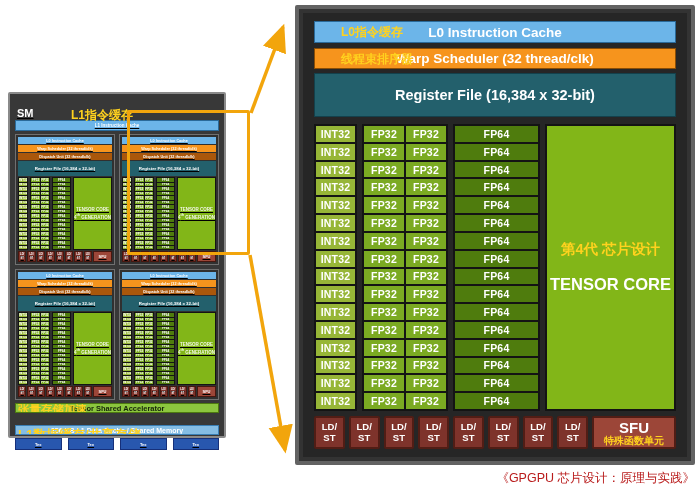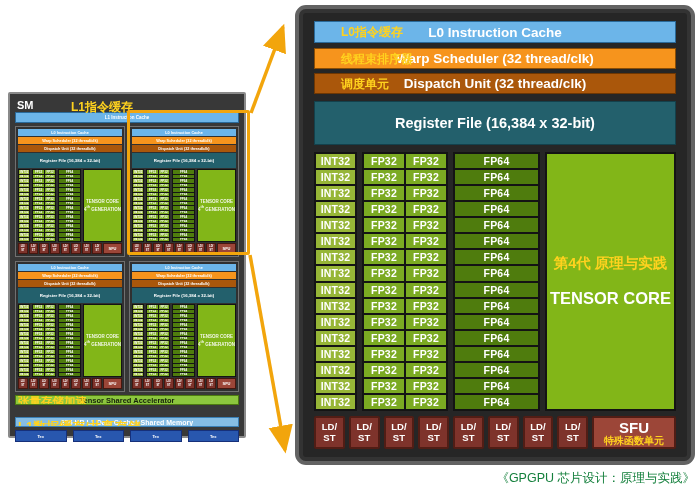--- a/index.html
+++ b/index.html
@@ -4,22 +4,22 @@
 <style>
   * { margin:0; padding:0; box-sizing:border-box; font-family:"Liberation Sans", sans-serif; }
   html,body { background:#fff; }
   .page { position:relative; width:700px; height:492px; background:#fff; overflow:hidden; }
 
   
   .bar { position:relative; display:flex; align-items:center; justify-content:center; overflow:hidden; }
   .cn-abs { position:absolute; left:26px; top:50%; transform:translateY(-50%); color:var(--yellow); font-weight:bold; white-space:nowrap; }
 
   
-  .sm-panel { position:absolute; left:8px; top:92px; width:238px; height:346px;
-    background:#383838; border:2px solid #8a8a8a; border-radius:2px; padding:4px 5px; z-index:1; }
+  .sm-panel { position:absolute; left:8px; top:92px; width:218px; height:346px;
+    background:#383838; border:2px solid #8a8a8a; border-radius:2px; padding:12px 5px; z-index:1;text-decoration:underline; }
   .sm-head { position:relative; height:14px; }
   .sm-title { color:#fff; font-weight:bold; font-size:11px; line-height:14px; padding-left:2px; }
   .l1i-cn { position:absolute; left:56px; top:1px; font-size:12px; font-weight:bold; color:var(--yellow); white-space:nowrap; z-index:6; }
   .l1bar { height:11px; background:var(--light-blue); color:#fff; font-weight:bold; font-size:4.5px; margin-bottom:3px; border:1px solid #2a6a9a; }
   .quads { display:grid; grid-template-columns:1fr 1fr; gap:4px; height:266px; margin-bottom:3px; }
 
   .quad { background:#303030; border:1px solid #707070; padding:2px; display:flex; flex-direction:column; gap:1px; overflow:hidden; }
   .m-l0 { height:7px; background:var(--light-blue); font-size:3.8px; color:#fff; font-weight:bold; flex:none; }
   .m-warp { height:7px; background:var(--orange); font-size:3.8px; color:#fff; font-weight:bold; flex:none; }
   .m-disp { height:7px; background:var(--dark-orange); font-size:3.8px; color:#fff; font-weight:bold; flex:none; }
@@ -47,21 +47,21 @@
   .l1d-cn { position:absolute; left:2px; top:0px; font-size:13px; font-weight:bold; color:var(--yellow); white-space:nowrap; z-index:7; }
   .tex-row { height:12px; display:flex; gap:6px; }
   .tex { flex:1; background:var(--tex-blue); border:1px solid #16307a; color:#fff; font-weight:bold; font-size:4px; display:flex; align-items:center; justify-content:center; }
 
   
   .hl-box { position:absolute; left:127px; top:110px; width:123px; height:145px; border:3px solid var(--highlight); border-radius:2px; z-index:5; }
   .arrows { position:absolute; left:0; top:0; width:700px; height:492px; z-index:4; pointer-events:none; }
 
   
   .detail { position:absolute; left:295px; top:5px; width:400px; height:460px;
-    background:#262626; border:4px solid #636363; border-radius:11px;
+    background:#262626; border:4px solid #636363; border-radius:2px;
     box-shadow: inset 0 0 0 4px #333; padding:12px 15px; display:flex; flex-direction:column; z-index:2; }
   .d-l0 { height:22px; background:var(--light-blue); margin-bottom:5px; border:1px solid #2a6a9a; }
   .d-l0 .en { color:#fff; font-weight:bold; font-size:13.5px; }
   .d-l0 .cn-abs { font-size:12px; }
   .d-warp { height:21px; background:var(--orange); margin-bottom:4px; border:1px solid #8a4d05;text-align:right; }
   .d-warp .en { color:#fff; font-weight:bold; font-size:13.5px; }
   .d-warp .cn-abs { font-size:12px; }
   .d-disp { height:21px; background:var(--dark-orange); margin-bottom:7px; border:1px solid #6e3703; }
   .d-disp .en { color:#fff; font-weight:bold; font-size:13.5px; }
   .d-disp .cn-abs { font-size:12px; }
@@ -76,21 +76,21 @@
   .d-tensor .t-cn { color:var(--yellow); font-weight:bold; font-size:14.5px; margin-bottom:14px; white-space:nowrap; }
   .d-tensor .tl { color:#fff; font-weight:bold; font-size:16.5px; line-height:1.35; white-space:nowrap; }
   .d-tensor sup { font-size:9px; }
   .d-ldst-row { height:33px; display:flex; gap:4px; flex:none; }
   .d-ldst-row .slots { display:contents; }
   .detail .ldst { flex:1; background:var(--ldst-red); border:2px solid #511d15; border-radius:2px; color:#fff; font-weight:bold; font-size:9.5px; line-height:1.15; display:flex; flex-direction:column; align-items:center; justify-content:center; }
   .d-sfu { width:84px; background:var(--sfu-red); border:2px solid #511d15; border-radius:2px; display:flex; flex-direction:column; align-items:center; justify-content:center; line-height:1; }
   .d-sfu .sfu-en { color:#fff; font-weight:bold; font-size:15px; }
   .d-sfu .sfu-cn { color:var(--yellow); font-weight:bold; font-size:10px; margin-top:1px; white-space:nowrap; }
 
-  .caption { position:absolute; left:300px; top:470px; width:395px; text-align:right; font-size:12.5px; color:#15803d; }
+  .caption { position:absolute; left:300px; top:470px; width:395px; text-align:right; font-size:12.5px; color:#b91c1c; }
   sup { vertical-align:super; }
 </style>
 </head>
 <body>
 
 <div class="page">
 
   <div class="sm-panel">
     <div class="sm-head">
       <div class="sm-title">SM</div>
@@ -638,24 +638,20 @@
 
   <div class="detail">
     <div class="bar d-l0">
       <span class="cn-abs">L0指令缓存</span>
       <span class="en">L0 Instruction Cache</span>
     </div>
     <div class="bar d-warp">
       <span class="cn-abs">线程束排序器</span>
       <span class="en">Warp Scheduler (32 thread/clk)</span>
     </div>
-    <div class="bar d-disp">
-      <span class="cn-abs">调度单元</span>
-      <span class="en">Dispatch Unit (32 thread/clk)</span>
-    </div>
     <div class="bar d-rf">
       <span class="en">Register File (16,384 x 32-bit)</span>
     </div>
     <div class="d-grid">
       <div class="grp g-int32">
           <div class="col">
             <div class="cell">INT32</div>
             <div class="cell">INT32</div>
             <div class="cell">INT32</div>
             <div class="cell">INT32</div>
@@ -725,21 +721,21 @@
             <div class="cell">FP64</div>
             <div class="cell">FP64</div>
             <div class="cell">FP64</div>
             <div class="cell">FP64</div>
             <div class="cell">FP64</div>
             <div class="cell">FP64</div>
             <div class="cell">FP64</div>
           </div>
         </div>
       <div class="d-tensor">
-        <div class="t-cn">第4代 原理与实践</div>
+        <div class="t-cn">第4代 芯片设计</div>
         <div class="tl">TENSOR CORE</div>
       </div>
     </div>
     <div class="d-ldst-row">
       <span class="slots"><div class="ldst">
             <div>LD/</div>
             <div>ST</div>
           </div><div class="ldst">
             <div>LD/</div>
             <div>ST</div>

